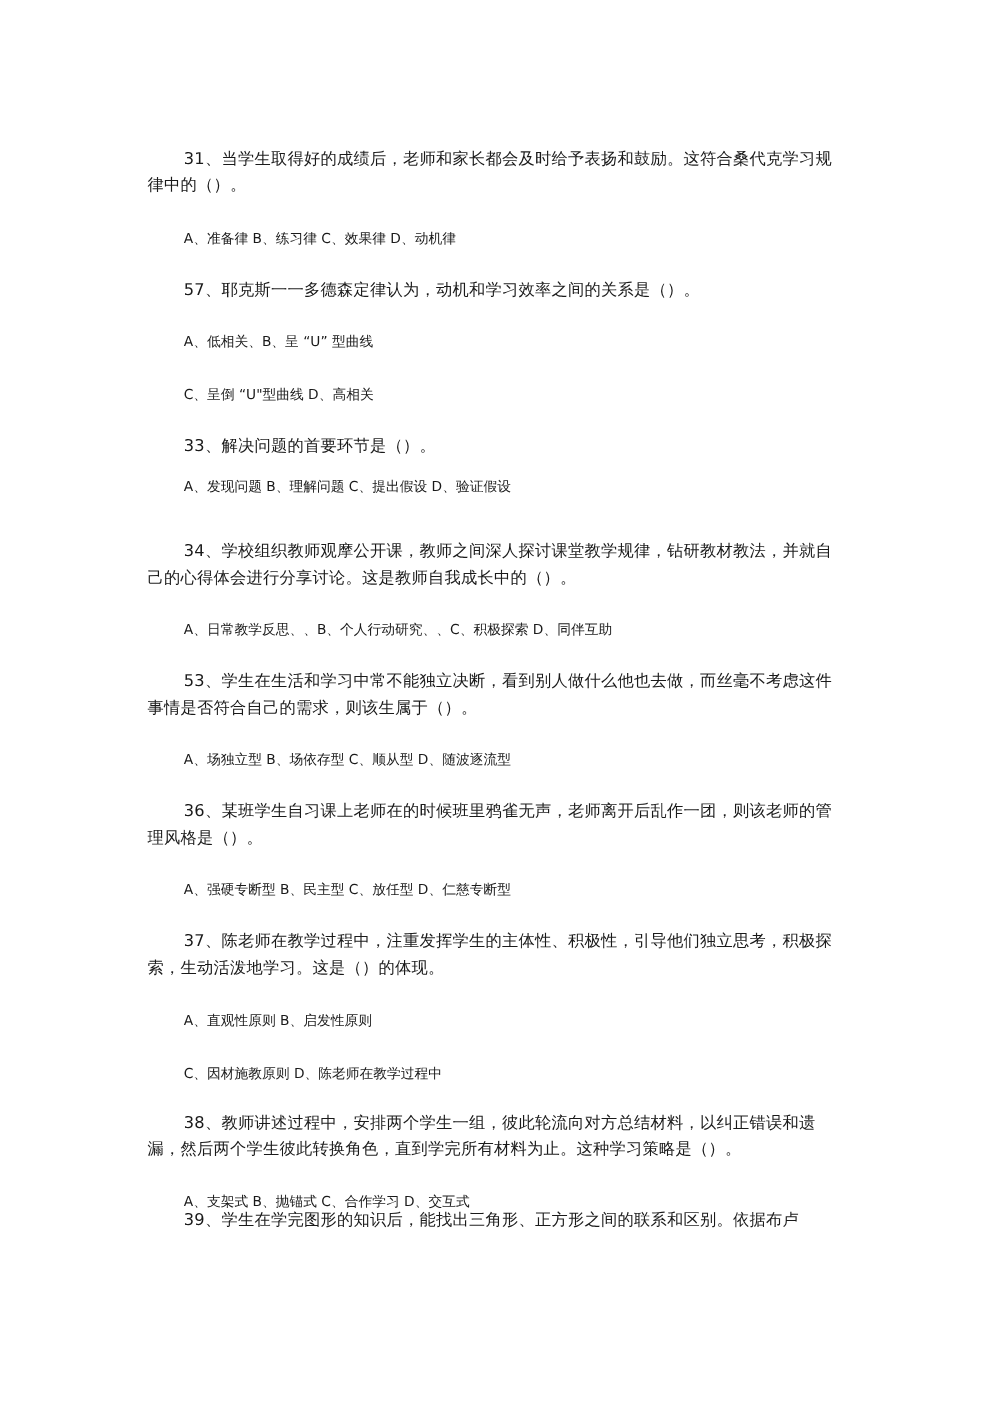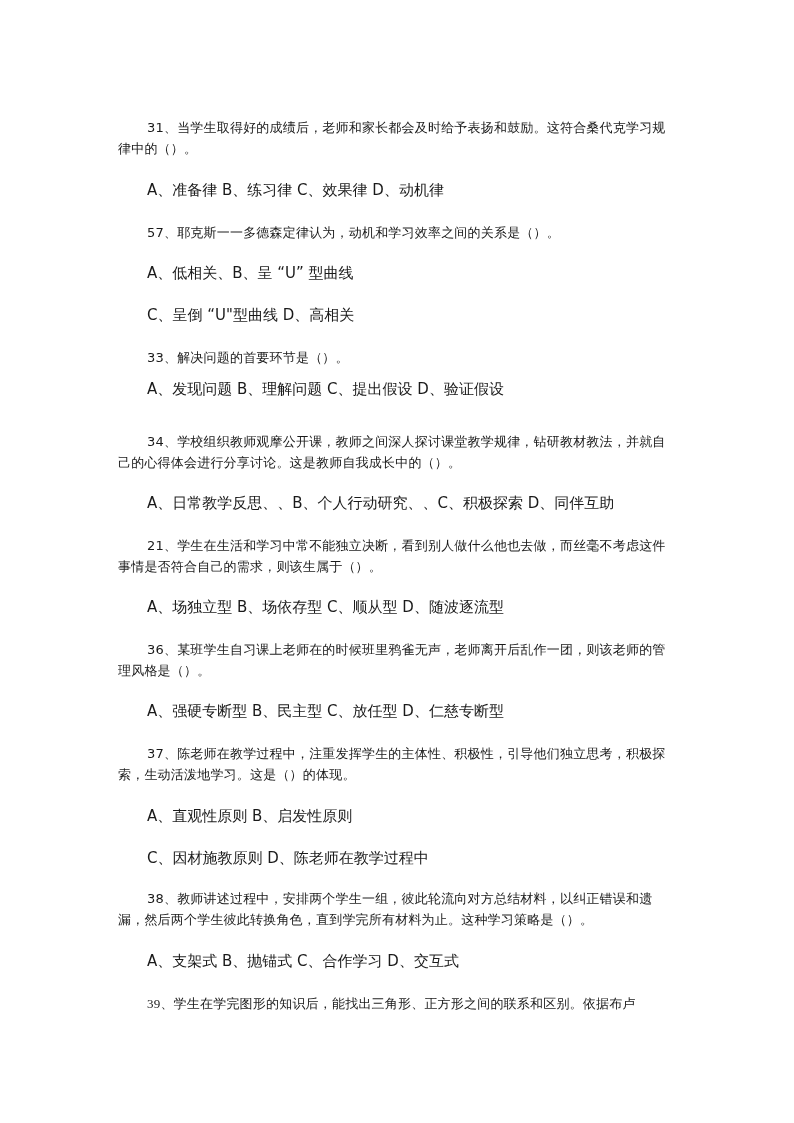--- a/index.html
+++ b/index.html
@@ -1,48 +1,48 @@
 <!DOCTYPE html>
 <html><head>
 <meta charset="utf-8">
 <style>
   html, body { margin: 0; padding: 0; background: #ffffff; }
   body { width: 794px; height: 1123px; position: relative; overflow: hidden;
          font-family: "DejaVu Sans", "Liberation Sans", sans-serif; color: #1a1a1a; }
   .page { position: absolute; left: 118px; top: 0; width: 552px; }
   .para { position: absolute; left: 0; width: 552px; font-size: 13px; line-height: 21px;
           text-indent: 29px; letter-spacing: 0.2px; white-space: normal; word-break: break-all; }
-  .opt { position: absolute; left: 29px; font-size: 15px; line-height: 21px; white-space: nowrap; }
+  .opt { position: absolute; left: 29px; font-size: 11px; line-height: 21px; white-space: nowrap; }
 </style>
 </head>
 <body>
 
 <div class="page">
 
   <div class="para" style="top:117px">31、当学生取得好的成绩后，老师和家长都会及时给予表扬和鼓励。这符合桑代克学习规律中的（）。</div>
   <div class="opt" style="top:180px">A、准备律 B、练习律 C、效果律 D、动机律</div>
 
   <div class="para" style="top:222px">57、耶克斯一一多德森定律认为，动机和学习效率之间的关系是（）。</div>
   <div class="opt" style="top:263px">A、低相关、B、呈 “U” 型曲线</div>
   <div class="opt" style="top:305px">C、呈倒 “U"型曲线 D、高相关</div>
 
   <div class="para" style="top:347px">33、解决问题的首要环节是（）。</div>
   <div class="opt" style="top:379px">A、发现问题 B、理解问题 C、提出假设 D、验证假设</div>
 
   <div class="para" style="top:431px">34、学校组织教师观摩公开课，教师之间深人探讨课堂教学规律，钻研教材教法，并就自己的心得体会进行分享讨论。这是教师自我成长中的（）。</div>
   <div class="opt" style="top:493px">A、日常教学反思、、B、个人行动研究、、C、积极探索 D、同伴互助</div>
 
-  <div class="para" style="top:535px">21、学生在生活和学习中常不能独立决断，看到别人做什么他也去做，而丝毫不考虑这件事情是否符合自己的需求，则该生属于（）。</div>
+  <div class="para" style="top:535px">53、学生在生活和学习中常不能独立决断，看到别人做什么他也去做，而丝毫不考虑这件事情是否符合自己的需求，则该生属于（）。</div>
   <div class="opt" style="top:597px">A、场独立型 B、场依存型 C、顺从型 D、随波逐流型</div>
 
   <div class="para" style="top:639px">36、某班学生自习课上老师在的时候班里鸦雀无声，老师离开后乱作一团，则该老师的管理风格是（）。</div>
   <div class="opt" style="top:701px">A、强硬专断型 B、民主型 C、放任型 D、仁慈专断型</div>
 
   <div class="para" style="top:743px">37、陈老师在教学过程中，注重发挥学生的主体性、积极性，引导他们独立思考，积极探索，生动活泼地学习。这是（）的体现。</div>
   <div class="opt" style="top:806px">A、直观性原则 B、启发性原则</div>
   <div class="opt" style="top:848px">C、因材施教原则 D、陈老师在教学过程中</div>
 
   <div class="para" style="top:888px">38、教师讲述过程中，安排两个学生一组，彼此轮流向对方总结材料，以纠正错误和遗漏，然后两个学生彼此转换角色，直到学完所有材料为止。这种学习策略是（）。</div>
   <div class="opt" style="top:951px">A、支架式 B、抛锚式 C、合作学习 D、交互式</div>
 
-  <div class="para" style="top:993px; white-space:nowrap;font-family:Liberation Serif, serif;">39、学生在学完图形的知识后，能找出三角形、正方形之间的联系和区别。依据布卢</div>
+  <div class="para" style="top:966px; white-space:nowrap;">39、学生在学完图形的知识后，能找出三角形、正方形之间的联系和区别。依据布卢</div>
 
 </div>
 
 </body></html>

